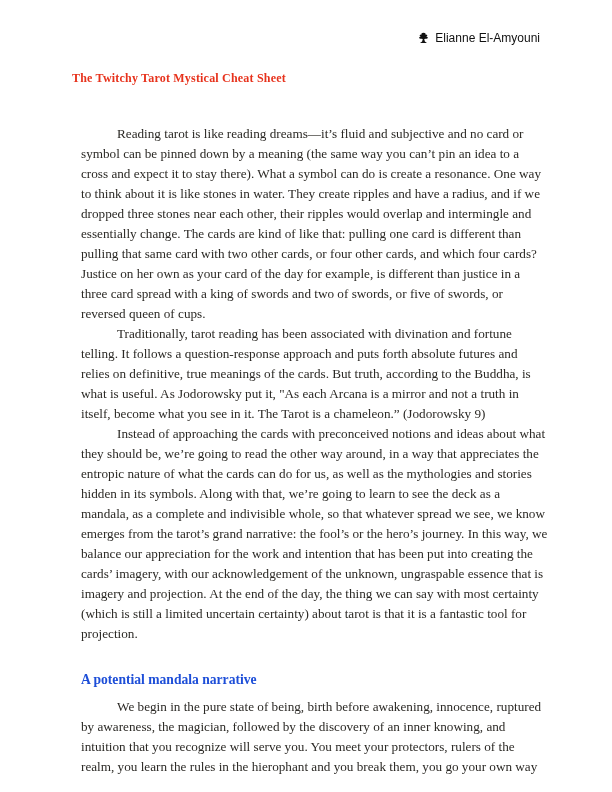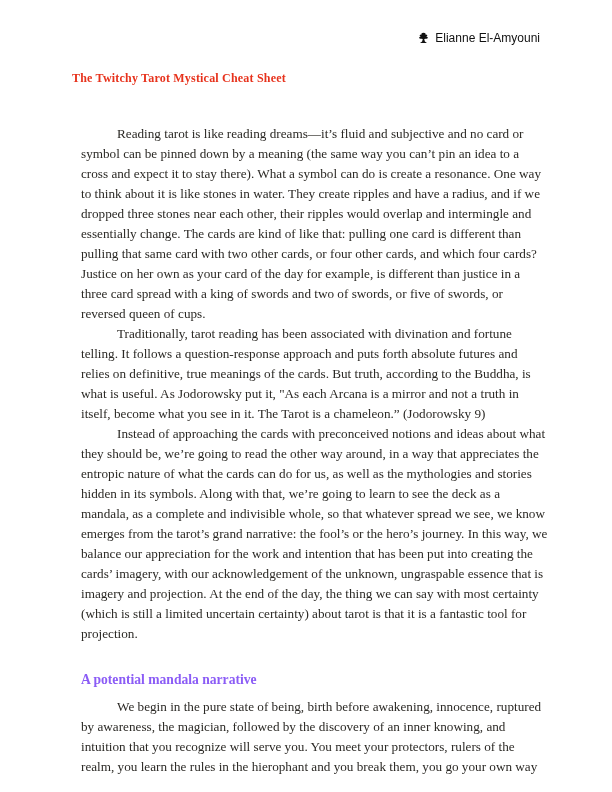--- a/index.html
+++ b/index.html
@@ -51,21 +51,21 @@
     text-align: left;
     margin-left: 9px;
   }
   .doc-body p {
     text-indent: 36px;
   }
   .italic { }
   .section-heading {
     font-size: 13.6px;
     font-weight: bold;
-    color: #8b5cf6;
+    color: #1d4ed8;
     margin-top: 26px;
     margin-bottom: 7px;
   }
 </style>
 </head>
 <body>
 
 <div class="page">
 
   <div class="doc-header">

